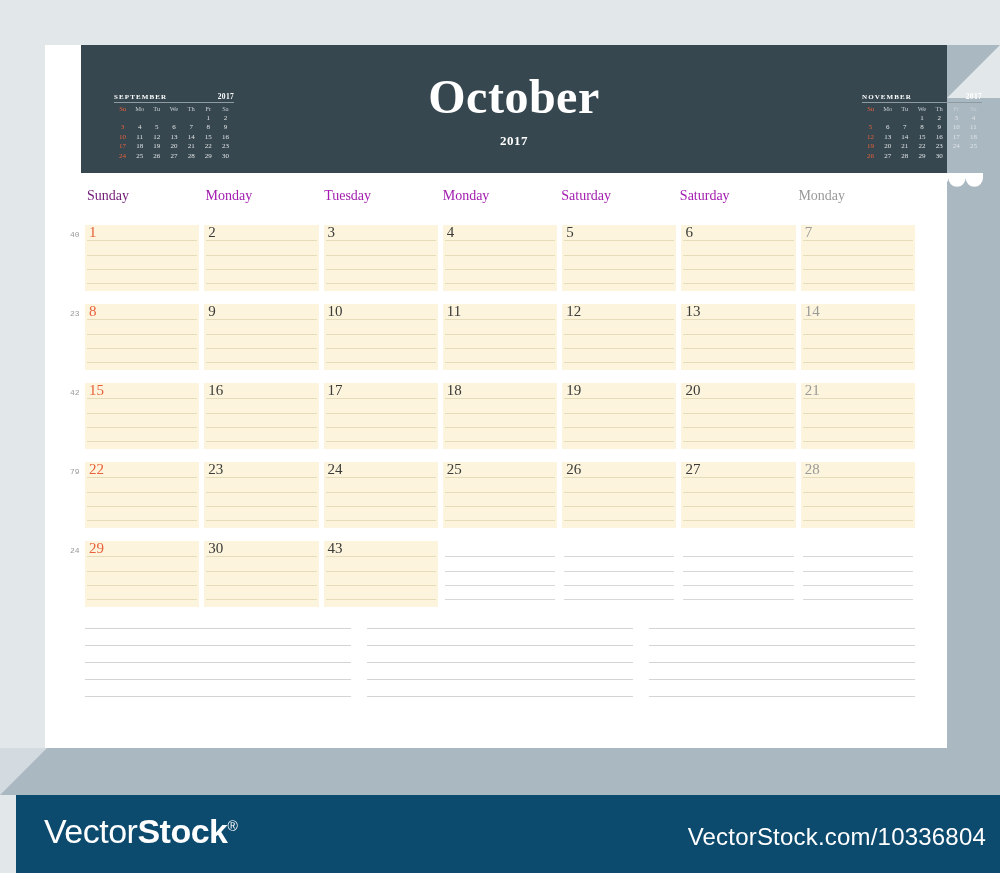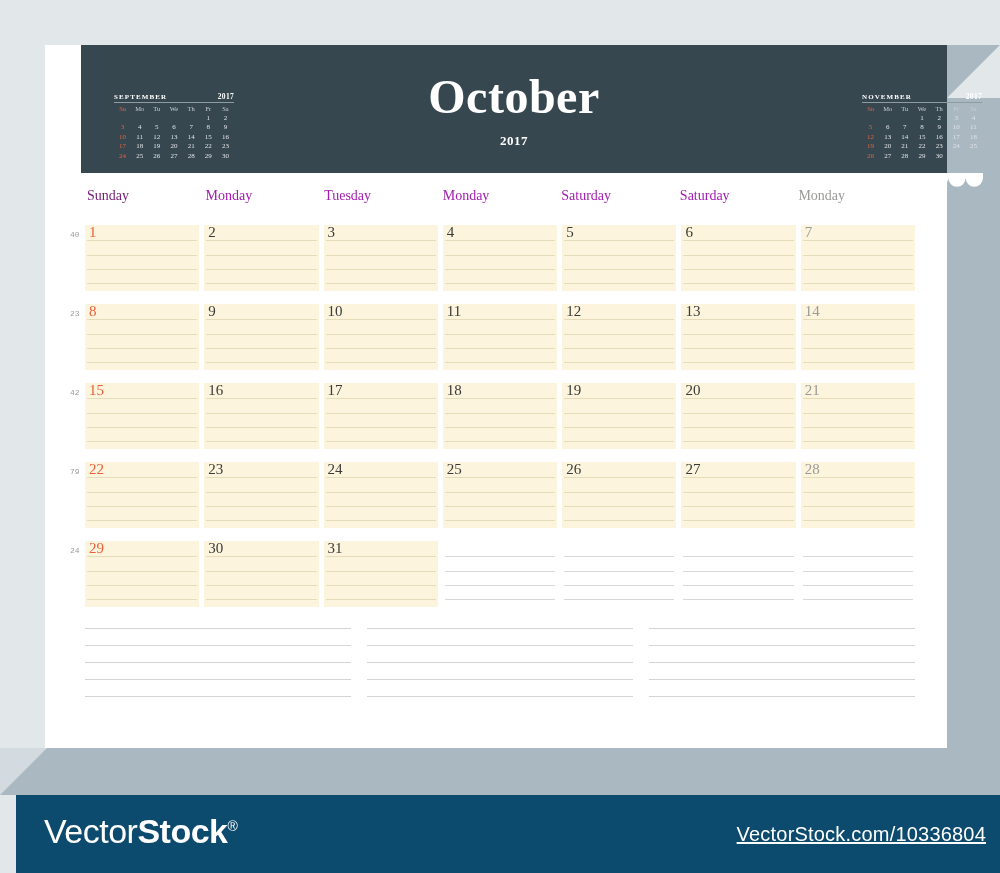--- a/index.html
+++ b/index.html
@@ -252,24 +252,23 @@
     color: #ffffff;
     letter-spacing: -0.5px;
     white-space: nowrap;
   }
   .logo .vec { font-weight: 300; }
   .logo .stk { font-weight: bold; }
   .logo .reg { font-size: 14px; vertical-align: super; font-weight: normal; }
   .footer-url {
     position: absolute;
     right: 30px; top: 28px;
-    font-size: 20px;
+    font-size: 24px;
     color: #ffffff;
     letter-spacing: 0.2px;
-    text-decoration: underline;
   }
 </style>
 </head>
 <body>
 
 <div id="stage">
   <div class="shadow-left-fill"></div>
   <div class="shadow-bottom"></div>
   <div class="shadow-bottom-tri"></div>
   <div class="shadow-right"></div>
@@ -684,21 +683,21 @@
             </div>
             <div class="day-num">30</div>
           </div>
           <div class="day-cell">
             <div class="day-lines">
               <div class="ln"></div>
               <div class="ln"></div>
               <div class="ln"></div>
               <div class="ln"></div>
             </div>
-            <div class="day-num">31</div>
+            <div class="day-num">43</div>
           </div>
           <div class="day-cell blank">
             <div class="day-lines">
               <div class="ln"></div>
               <div class="ln"></div>
               <div class="ln"></div>
               <div class="ln"></div>
             </div>
           </div>
           <div class="day-cell blank">

